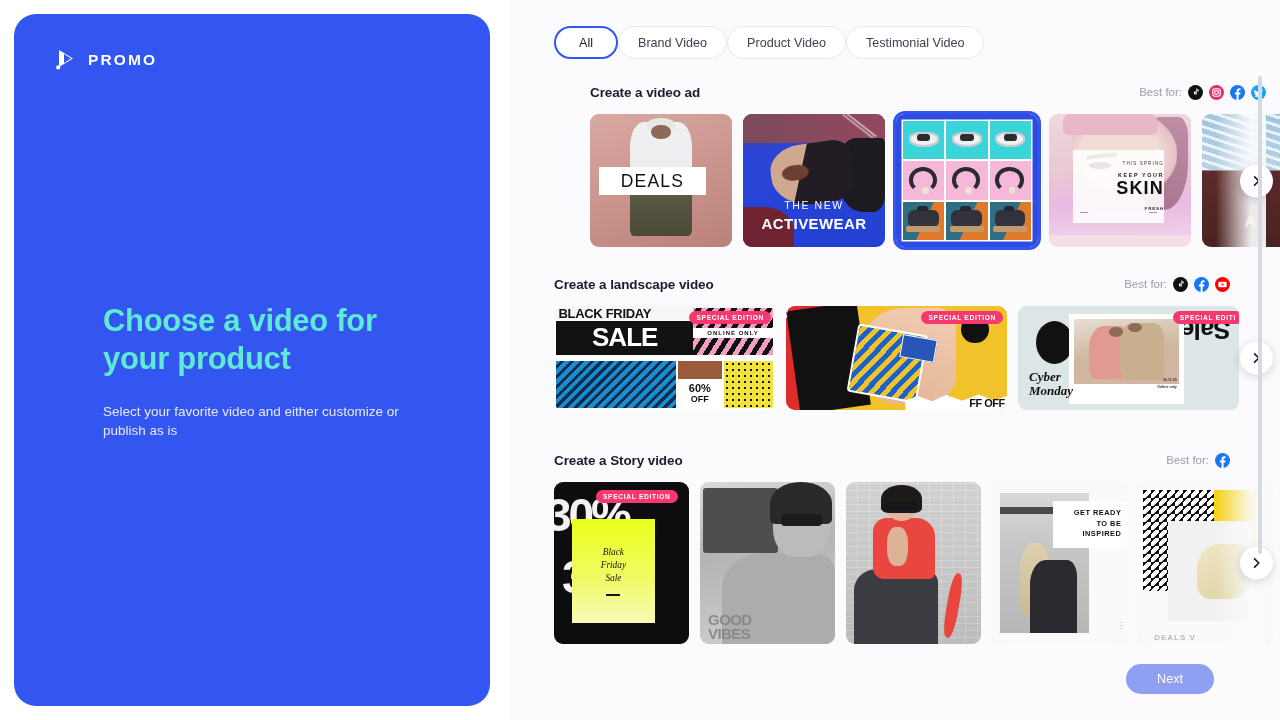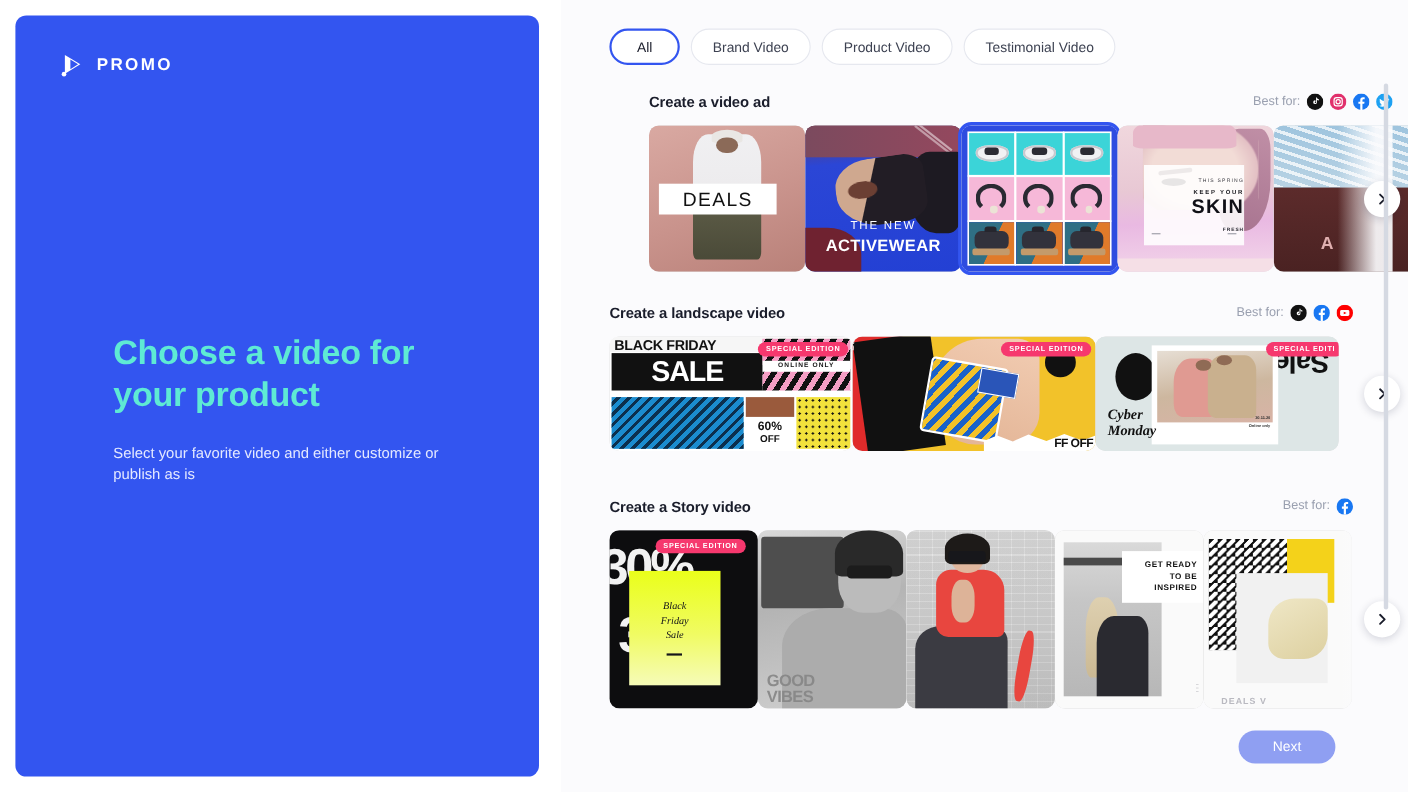--- a/index.html
+++ b/index.html
@@ -10,21 +10,21 @@
     font-family: "Liberation Sans", sans-serif;
     -webkit-font-smoothing: antialiased;
   }
   .app { position: relative; width: 1280px; height: 720px; background: #ffffff; }
 
   
   .left-panel {
     position: absolute; left: 14px; top: 14px;
     width: 476px; height: 692px;
     background: #3355f0;
-    border-radius: 10px;
+    border-radius: 22px;
     overflow: hidden;
   }
   .logo-row {
     position: absolute; left: 40px; top: 34px;
     display: flex; align-items: center; gap: 11px;
   }
   .logo-mark { width: 23px; height: 23px; position: relative; }
   .logo-mark svg { display: block; }
   .logo-text {
     color: #ffffff; font-size: 15.5px; font-weight: 700;
@@ -52,21 +52,21 @@
   }
   .content-scroll {
     position: absolute; left: 0; top: 0;
     width: 770px; height: 652px;
     overflow: hidden;
   }
 
   
   .tabs {
     position: absolute; left: 44px; top: 26px;
-    display: flex; gap: 10px;
+    display: flex; 
   }
   .tab {
     height: 33px; padding: 0 19px;
     border-radius: 17px;
     background: #ffffff;
     border: 1px solid #e6e8ef;
     color: #3d4252; font-size: 12.6px;
     display: flex; align-items: center; justify-content: center;
     white-space: nowrap;
     cursor: pointer;
@@ -85,21 +85,21 @@
   }
   .section-title {
     font-size: 13.5px; font-weight: 700; color: #1a1d2b;
     letter-spacing: -0.1px;
   }
   .best-for { display: flex; align-items: center; gap: 6px; }
   .best-for-label { font-size: 11.5px; color: #9aa0b0; }
   .soc { width: 15px; height: 15px; border-radius: 50%; display:block; }
 
   .carousel { position: relative; margin-top: 12px; }
-  .track { display: flex; }
+  .track { display: flex; gap: 11px; }
 
   .card {
     position: relative;
     border-radius: 9px;
     overflow: hidden;
     flex: 0 0 auto;
     cursor: pointer;
     background: #ddd;
   }
   .card.sq { width: 142px; height: 133px; }

